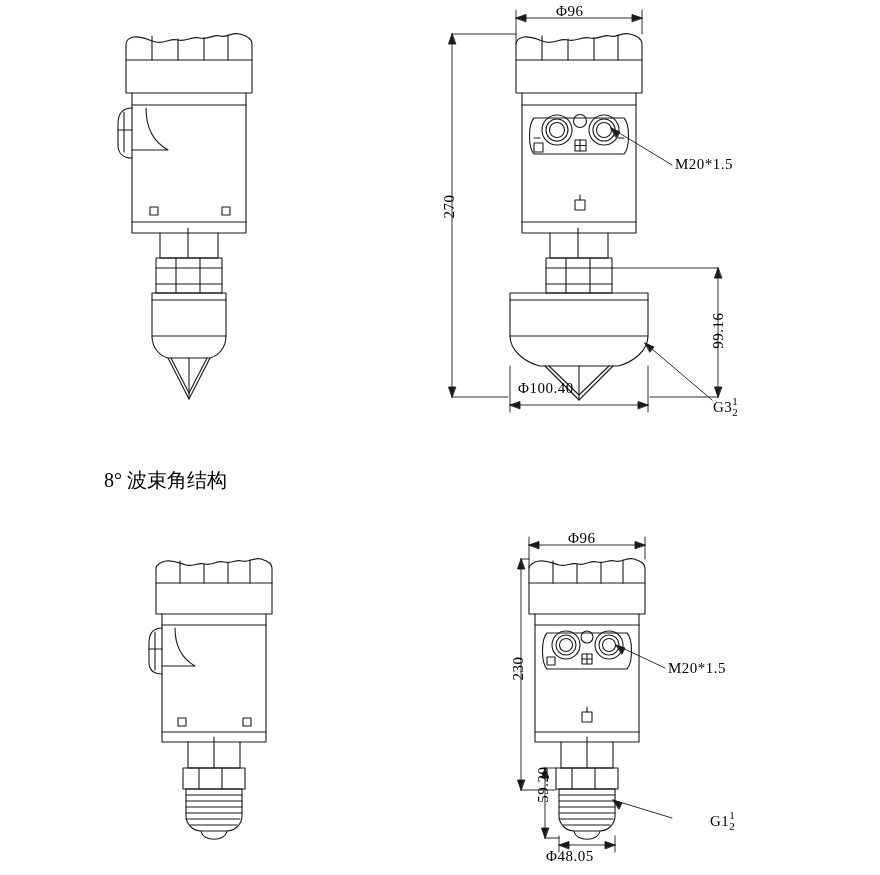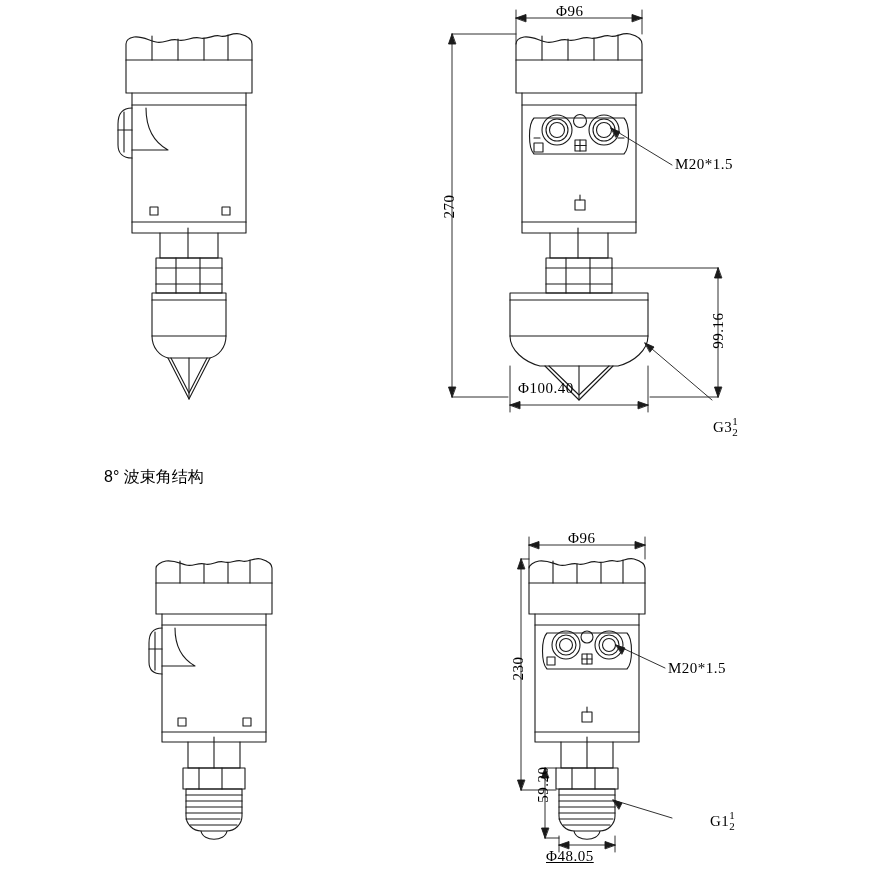--- a/index.html
+++ b/index.html
@@ -1,21 +1,21 @@
 <!DOCTYPE html>
 <html><head>
 <meta charset="utf-8">
 <style>
   html,body{margin:0;padding:0;background:#ffffff;}
   body{width:880px;height:875px;font-family:"Liberation Serif",serif;color:#111;}
   #stage{position:relative;width:880px;height:875px;overflow:hidden;background:#fff;}
   .lbl{position:absolute;font-family:"Liberation Serif",serif;color:#000;white-space:nowrap;}
   .dim{font-size:15px;letter-spacing:.5px;}
   .dimv{font-size:15px;letter-spacing:.5px;transform-origin:center center;}
-  .cn{font-size:16px;font-family:Liberation Sans, sans-serif;}
+  .cn{font-size:20px;font-family:Liberation Serif, serif;}
   .frac{display:inline-block;vertical-align:-0.35em;font-size:11px;line-height:1.02;text-align:center;}
   .frac span{display:block;}
   .frac .den{border-top:0px solid #000;}
   svg{position:absolute;left:0;top:0;}
 </style>
 </head>
 <body>
 
 <div id="stage">
 
@@ -233,33 +233,33 @@
   <div class="lbl dim" style="left:556px;top:3px;">Φ96</div>
 
   <div class="lbl dimv" style="left:419px;top:198px;width:60px;text-align:center;transform:rotate(-90deg);">270</div>
 
   <div class="lbl dimv" style="left:688px;top:322px;width:60px;text-align:center;transform:rotate(-90deg);">99.16</div>
 
   <div class="lbl dim" style="left:518px;top:380px;">Φ100.40</div>
 
   <div class="lbl dim" style="left:675px;top:156px;">M20*1.5</div>
 
-  <div class="lbl dim" style="left:713px;top:416px;">
+  <div class="lbl dim" style="left:713px;top:396px;">
     <span>G3</span><span class="frac"><span class="num">1</span><span class="den">2</span></span>
   </div>
 
   <div class="lbl cn" style="left:104px;top:467px;">8° 波束角结构</div>
 
   <div class="lbl dim" style="left:568px;top:530px;">Φ96</div>
 
   <div class="lbl dimv" style="left:488px;top:660px;width:60px;text-align:center;transform:rotate(-90deg);">230</div>
 
   <div class="lbl dimv" style="left:513px;top:776px;width:60px;text-align:center;transform:rotate(-90deg);">59.20</div>
 
-  <div class="lbl dim" style="left:546px;top:848px;text-decoration:underline;">Φ48.05</div>
+  <div class="lbl dim" style="left:546px;top:848px;">Φ48.05</div>
 
   <div class="lbl dim" style="left:668px;top:660px;">M20*1.5</div>
 
   <div class="lbl dim" style="left:710px;top:810px;">
     <span>G1</span><span class="frac"><span class="num">1</span><span class="den">2</span></span>
   </div>
 
 </div>
 
 </body></html>

